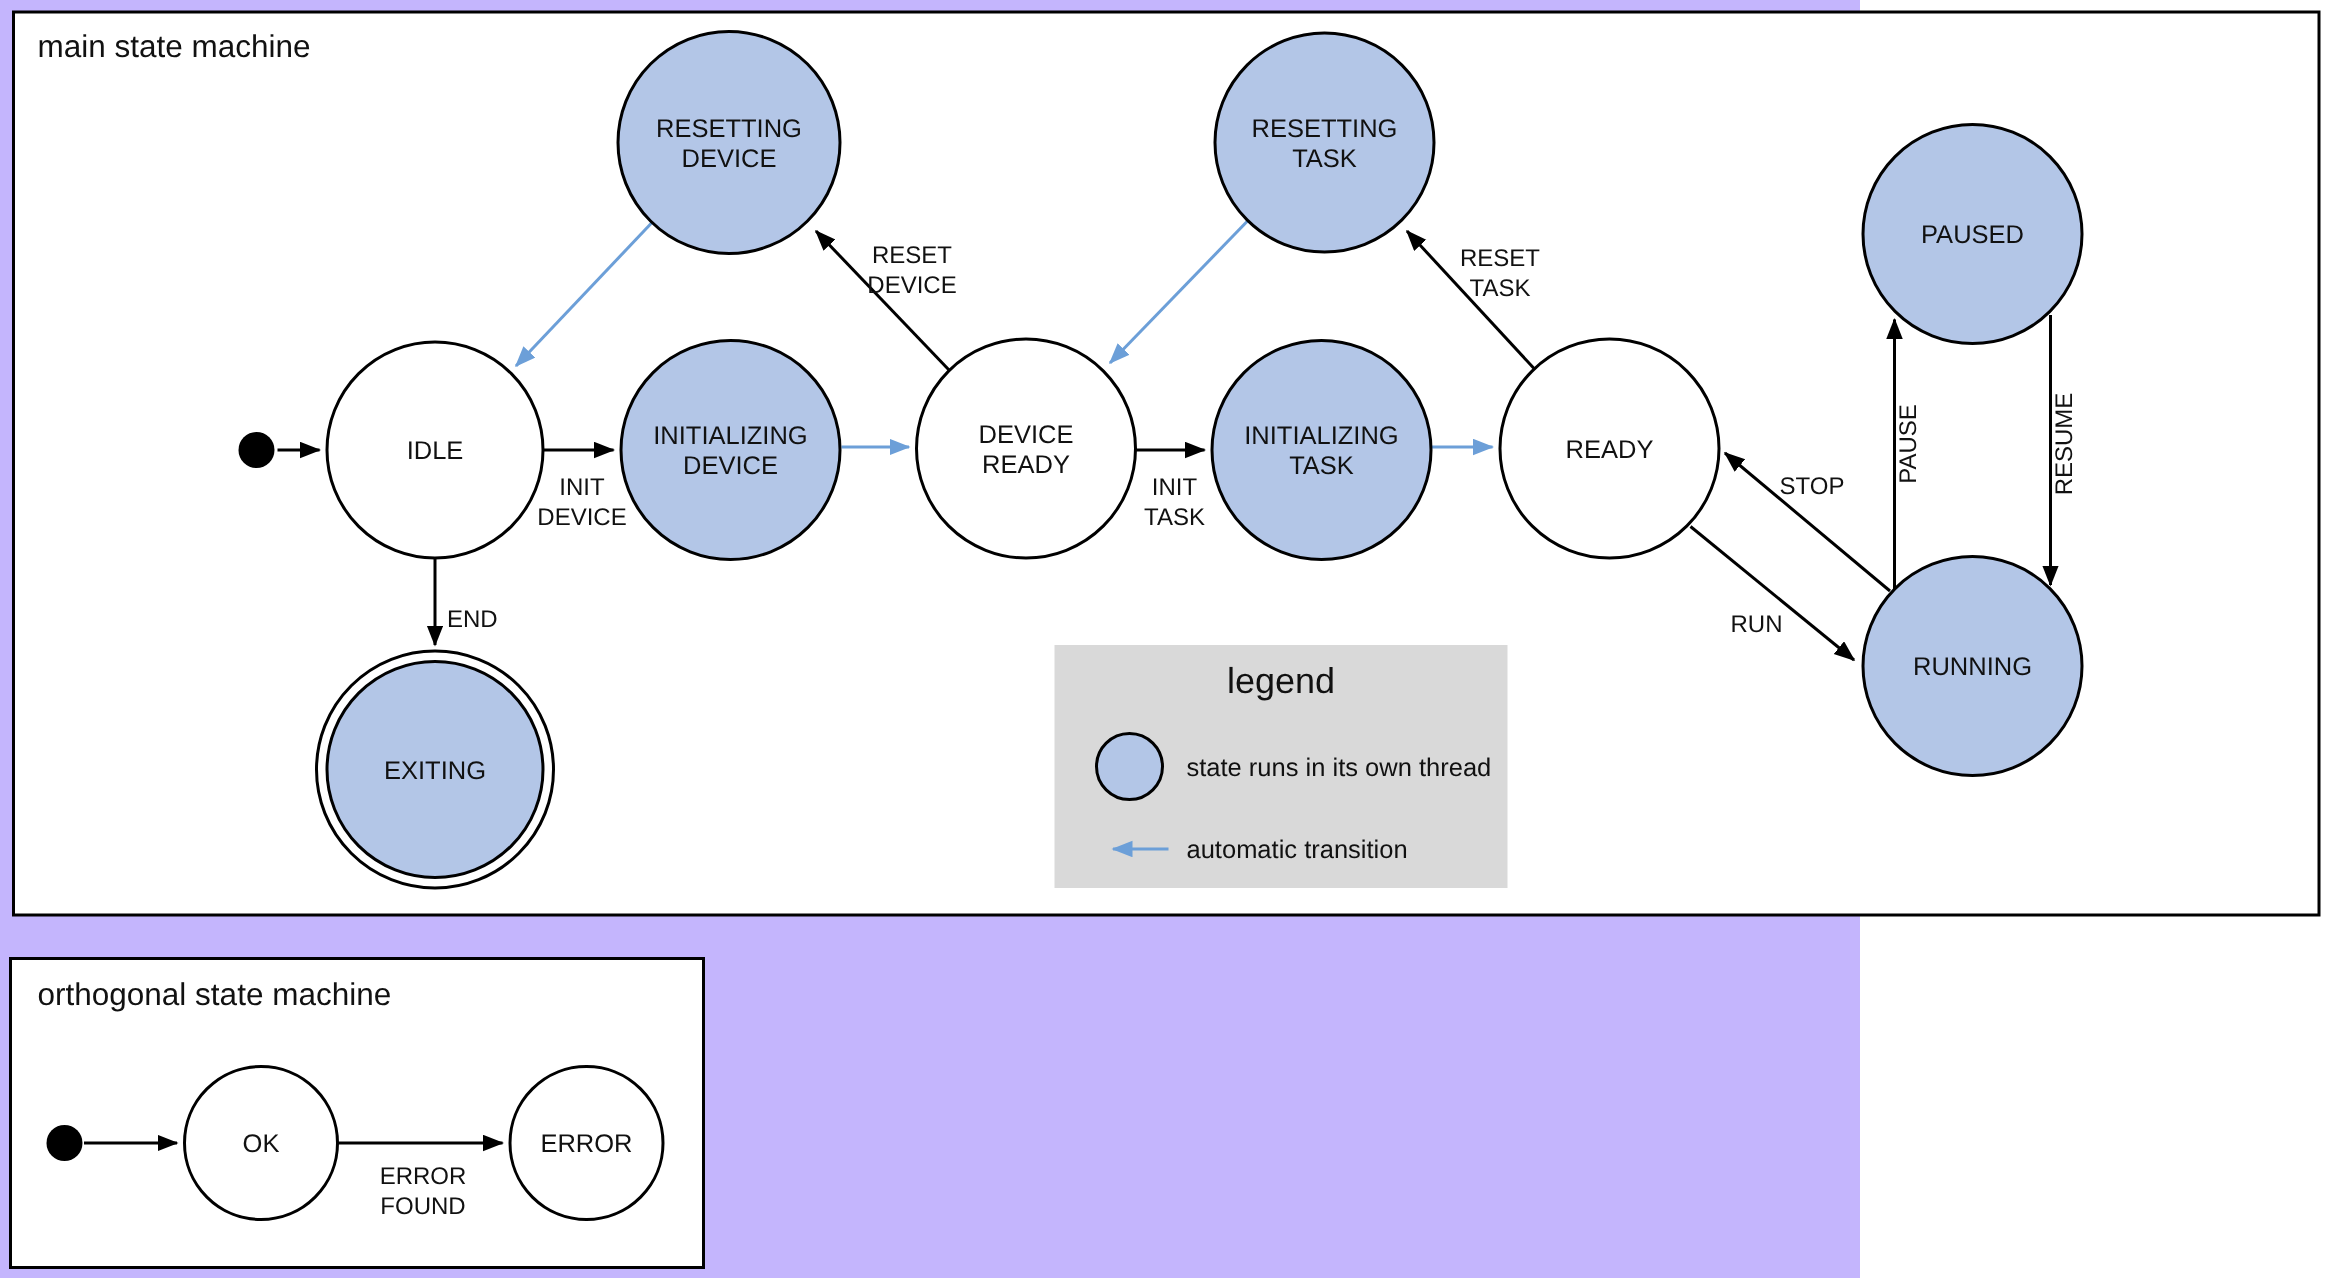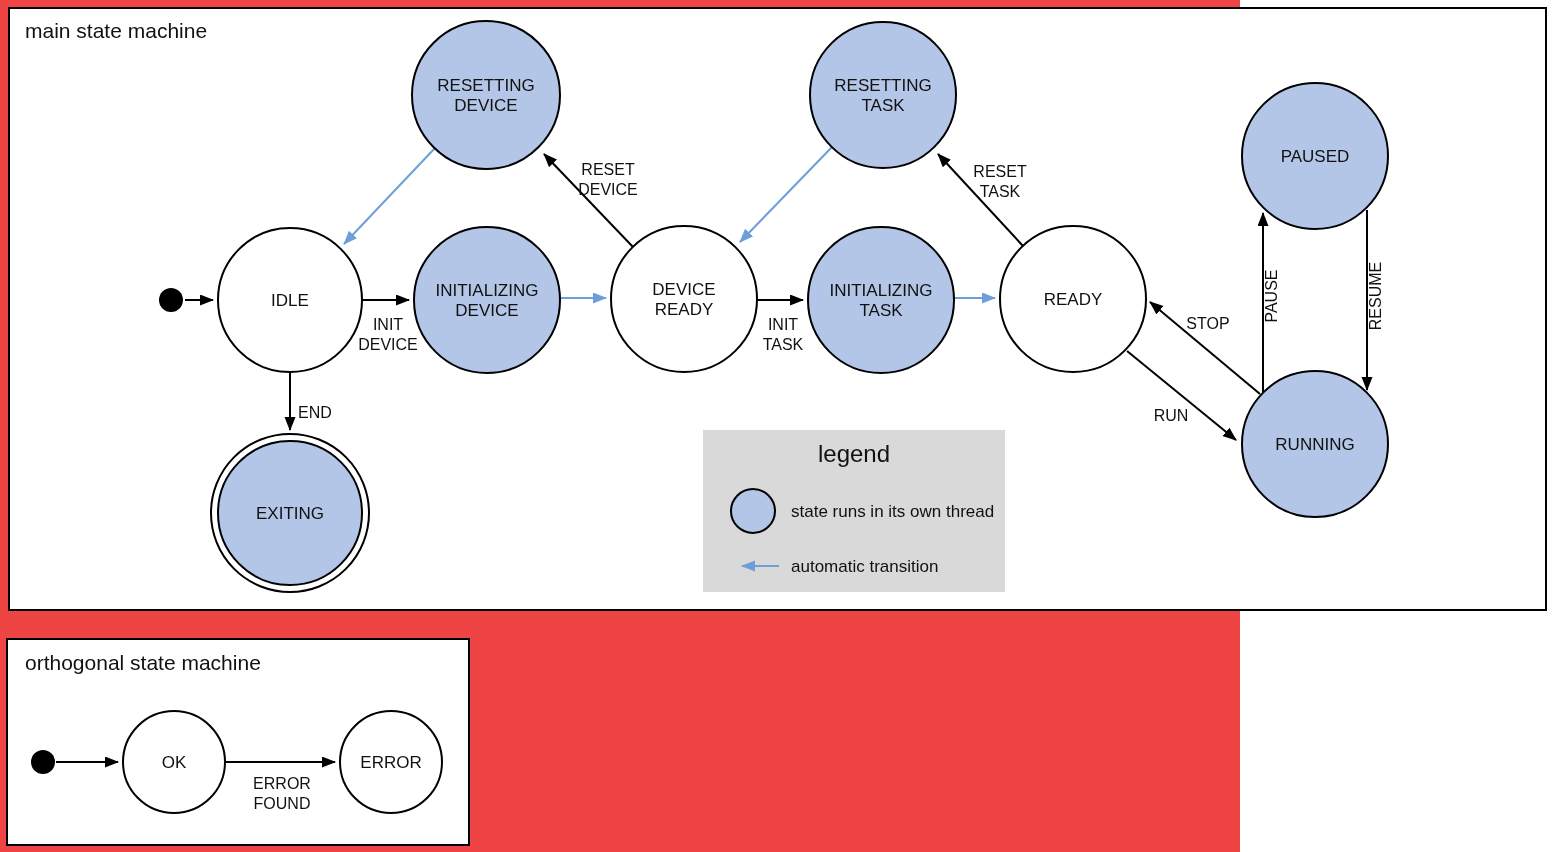--- a/index.html
+++ b/index.html
@@ -1,16 +1,16 @@
 <!DOCTYPE html>
 <html><head>
 <meta charset="utf-8">
 <style>
   html,body { margin:0; padding:0; background:#ffffff; }
-  .canvas { position:relative; width:1240px; height:852px; background:#ef4444; }
+  .canvas { position:relative; width:1240px; height:852px; background:#c4b5fd; }
   svg text {
     font-family:"Liberation Sans","DejaVu Sans",sans-serif;
     fill:#111111;
   }
   .panel      { fill:#ffffff; stroke:#000000; stroke-width:2; }
   .panel-title{ font-size:21px; }
   .state      { stroke:#000000; stroke-width:2; }
   .state-white{ fill:#ffffff; }
   .state-blue { fill:#b3c6e7; }
   .state-lbl  { font-size:17px; text-anchor:middle; }

